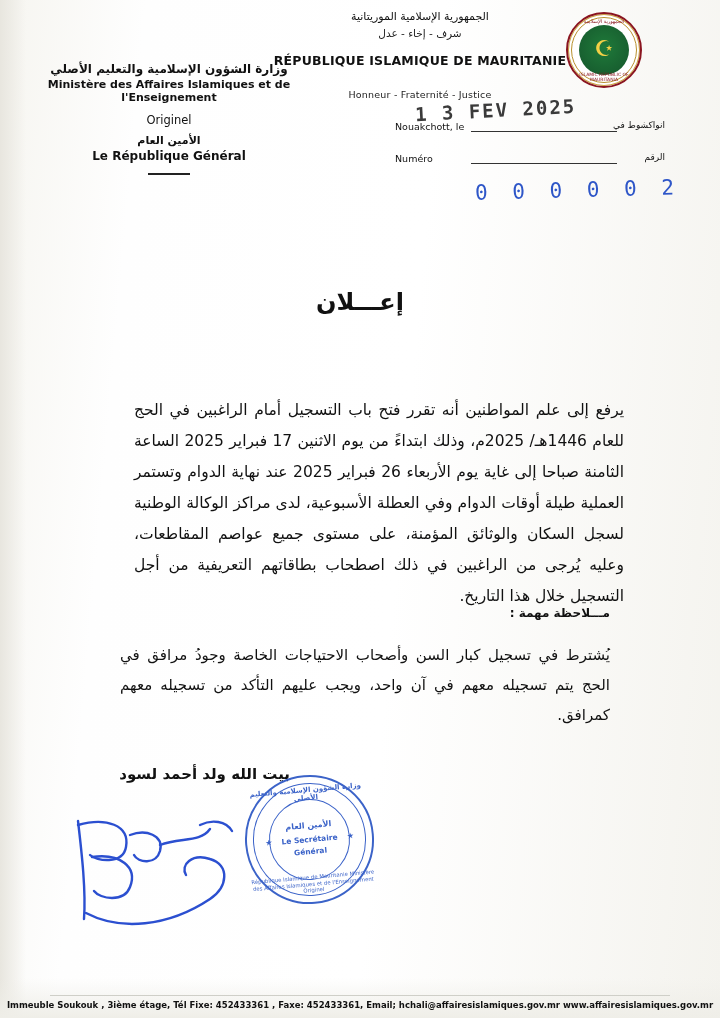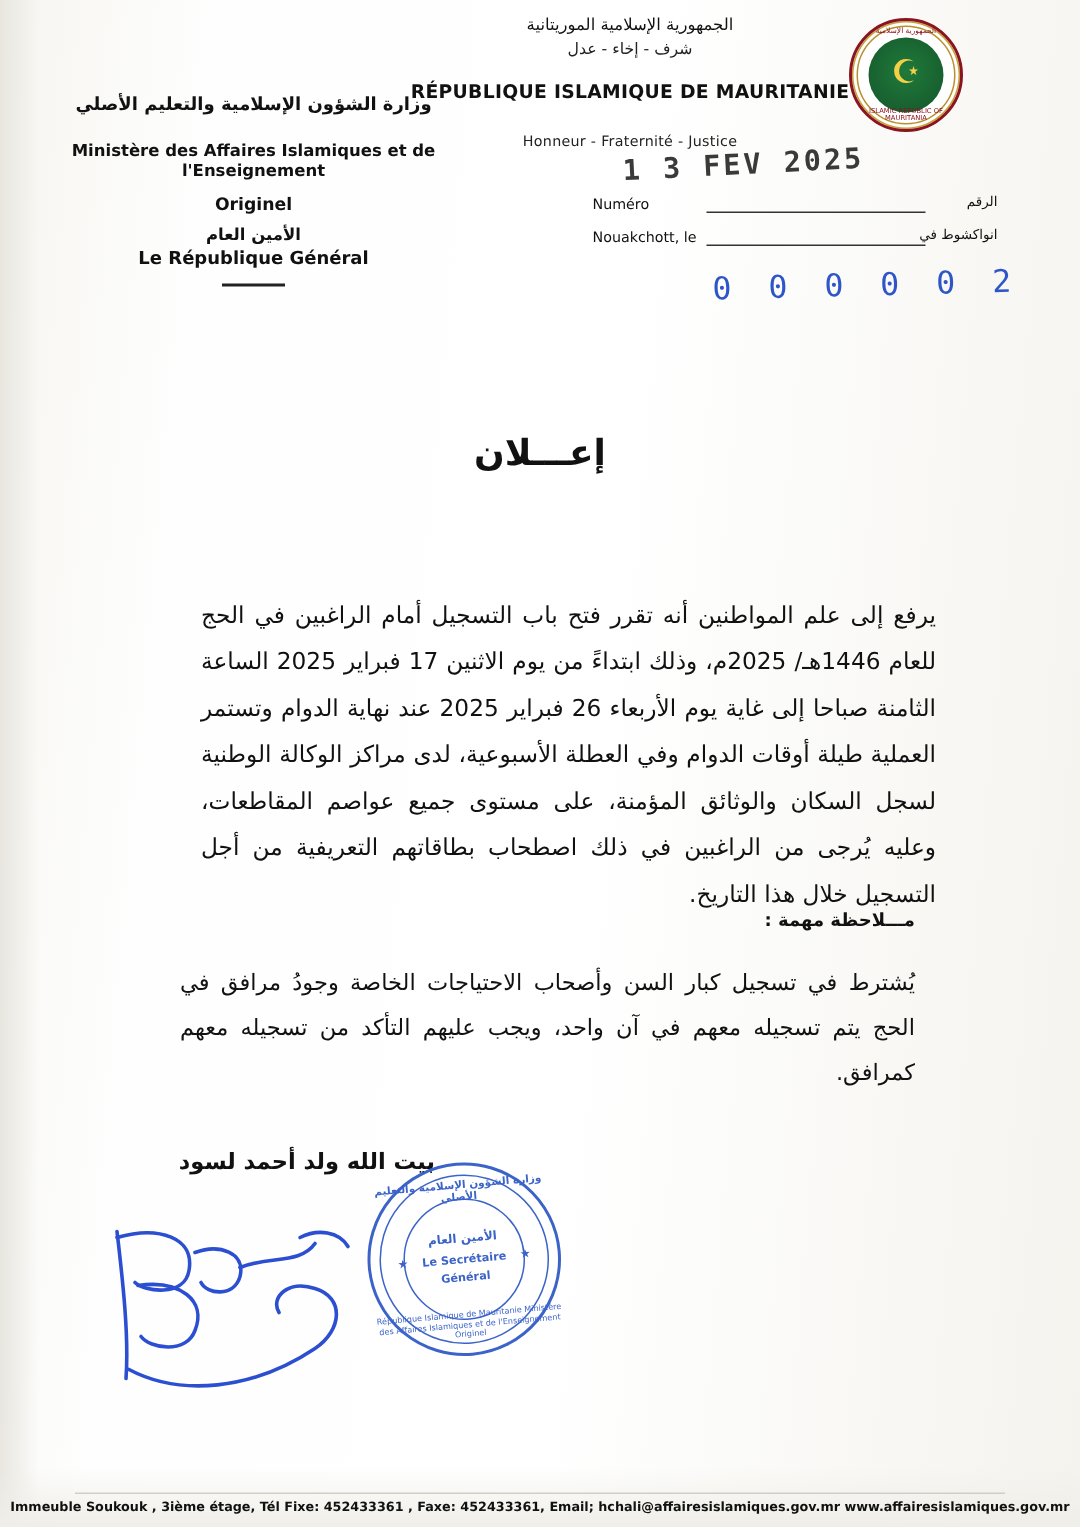--- a/index.html
+++ b/index.html
@@ -76,22 +76,22 @@
   .emblem .txt-bot{
     position:absolute;bottom:4px;left:0;width:100%;text-align:center;
     font-size:4.5px;color:#8a1520;
   }
 
   
   .hdr-left{
     position:absolute;left:14px;top:62px;width:310px;text-align:center;
   }
   .min-ar{font-size:12px;font-weight:bold;direction:rtl;color:#111;}
-  .min-fr{font-size:11px;font-weight:bold;color:#111;margin-top:18px;text-align:center;}
-  .orig{font-size:11.5px;font-weight:bold;color:#111;margin-top:9px;}
+  .min-fr{font-size:11px;font-weight:bold;color:#111;margin-top:2px;text-align:center;}
+  .orig{font-size:11.5px;font-weight:normal;color:#111;margin-top:9px;}
   .sg-ar{font-size:11px;font-weight:bold;direction:rtl;color:#111;margin-top:7px;}
   .sg-fr{font-size:12px;font-weight:bold;color:#111;margin-top:2px;}
   .rule-short{
     width:42px;height:2px;background:#222;margin:10px auto 0 auto;
   }
 
   
   .meta{position:absolute;left:395px;top:118px;width:270px;font-size:9.5px;color:#111;}
   .meta-row{position:relative;height:22px;}
   .meta-label{position:absolute;left:0;top:3px;font-size:9.5px;}
@@ -221,29 +221,29 @@
     <div class="hdr-left">
       <div class="min-ar">وزارة الشؤون الإسلامية والتعليم الأصلي</div>
       <div class="min-fr">Ministère des Affaires Islamiques et de l'Enseignement</div>
       <div class="orig">Originel</div>
       <div class="sg-ar">الأمين العام</div>
       <div class="sg-fr">Le République Général</div>
       <div class="rule-short"></div>
     </div>
 
     <div class="meta">
+      <div class="meta-row">
+        <span class="meta-label">Nouakchott, le</span>
+        <span class="meta-line"></span>
+        <span class="meta-ar">انواكشوط في</span>
+      </div>
       <div class="meta-row" style="margin-top:10px;">
         <span class="meta-label">Numéro</span>
         <span class="meta-line"></span>
         <span class="meta-ar">الرقم</span>
-      </div>
-      <div class="meta-row">
-        <span class="meta-label">Nouakchott, le</span>
-        <span class="meta-line"></span>
-        <span class="meta-ar">انواكشوط في</span>
       </div>
     </div>
 
     <div class="stamp-date">1 3  FEV  2025</div>
     <div class="stamp-num">0 0 0 0 0 2</div>
   </div>
 
   <div class="doc-title">إعـــلان</div>
 
   <div class="body-ar">يرفع إلى علم المواطنين أنه تقرر فتح باب التسجيل أمام الراغبين في الحج للعام 1446هـ/ 2025م، وذلك ابتداءً من يوم الاثنين 17 فبراير 2025 الساعة الثامنة صباحا إلى غاية يوم الأربعاء 26 فبراير 2025 عند نهاية الدوام وتستمر العملية طيلة أوقات الدوام وفي العطلة الأسبوعية، لدى مراكز الوكالة الوطنية لسجل السكان والوثائق المؤمنة، على مستوى جميع عواصم المقاطعات، وعليه يُرجى من الراغبين في ذلك اصطحاب بطاقاتهم التعريفية من أجل التسجيل خلال هذا التاريخ.</div>

